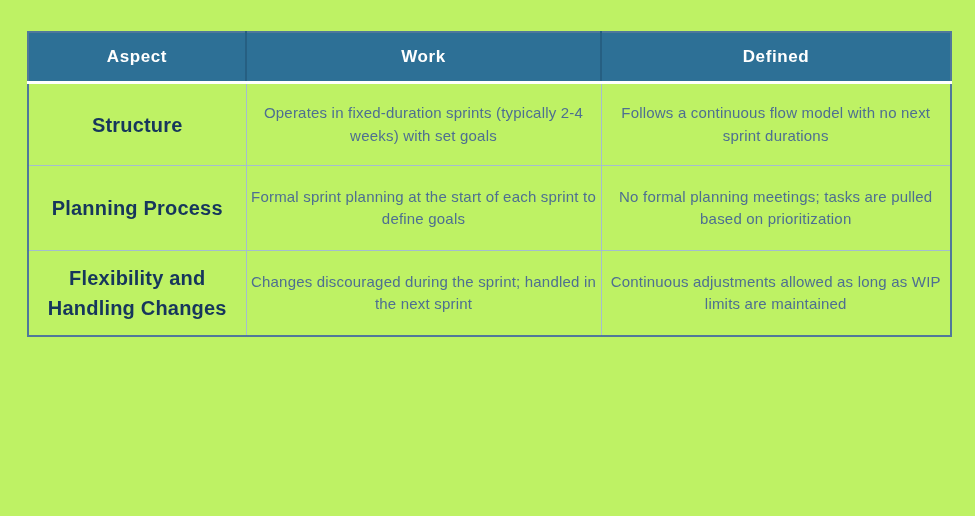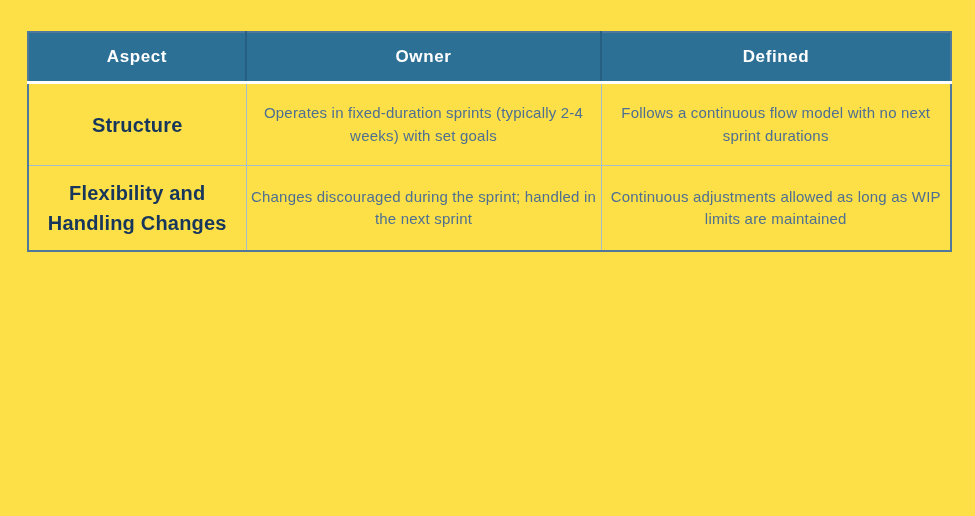--- a/index.html
+++ b/index.html
@@ -5,21 +5,21 @@
   html, body {
     margin: 0;
     padding: 0;
     background: #ffffff;
     font-family: "Liberation Sans", sans-serif;
   }
   .page {
     position: relative;
     width: 975px;
     height: 516px;
-    background: #fde047;
+    background: #bef264;
     overflow: hidden;
   }
   table.compare {
     position: absolute;
     left: 27px;
     top: 31px;
     width: 923px;
     border-collapse: collapse;
     table-layout: fixed;
     border: 2px solid var(--outer-border, #50789a);
@@ -73,29 +73,34 @@
 <div class="page">
   <table class="compare">
     <colgroup>
       <col class="c-aspect">
       <col class="c-scrum">
       <col class="c-kanban">
     </colgroup>
     <thead>
       <tr>
         <th>Aspect</th>
-        <th>Owner</th>
+        <th>Work</th>
         <th>Defined</th>
       </tr>
     </thead>
     <tbody>
       <tr class="r1">
         <td class="aspect">Structure</td>
         <td class="body">Operates in fixed-duration sprints (typically 2-4 weeks) with set goals</td>
         <td class="body">Follows a continuous flow model with no next sprint durations</td>
+      </tr>
+      <tr class="r3">
+        <td class="aspect">Planning Process</td>
+        <td class="body">Formal sprint planning at the start of each sprint to define goals</td>
+        <td class="body">No formal planning meetings; tasks are pulled based on prioritization</td>
       </tr>
       <tr class="r5">
         <td class="aspect">Flexibility and Handling Changes</td>
         <td class="body">Changes discouraged during the sprint; handled in the next sprint</td>
         <td class="body">Continuous adjustments allowed as long as WIP limits are maintained</td>
       </tr>
     </tbody>
   </table>
 </div>
 

